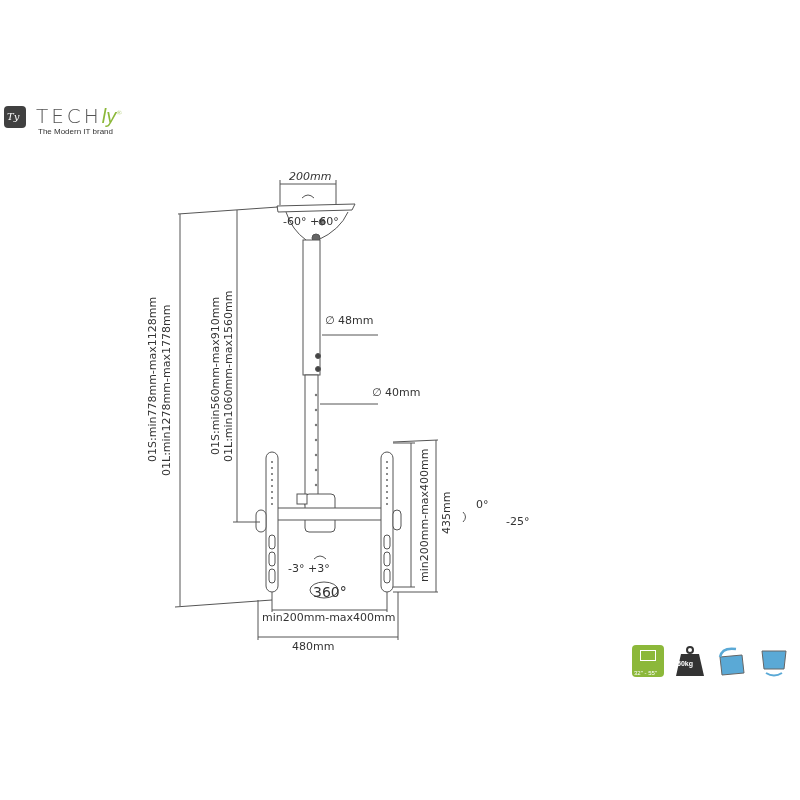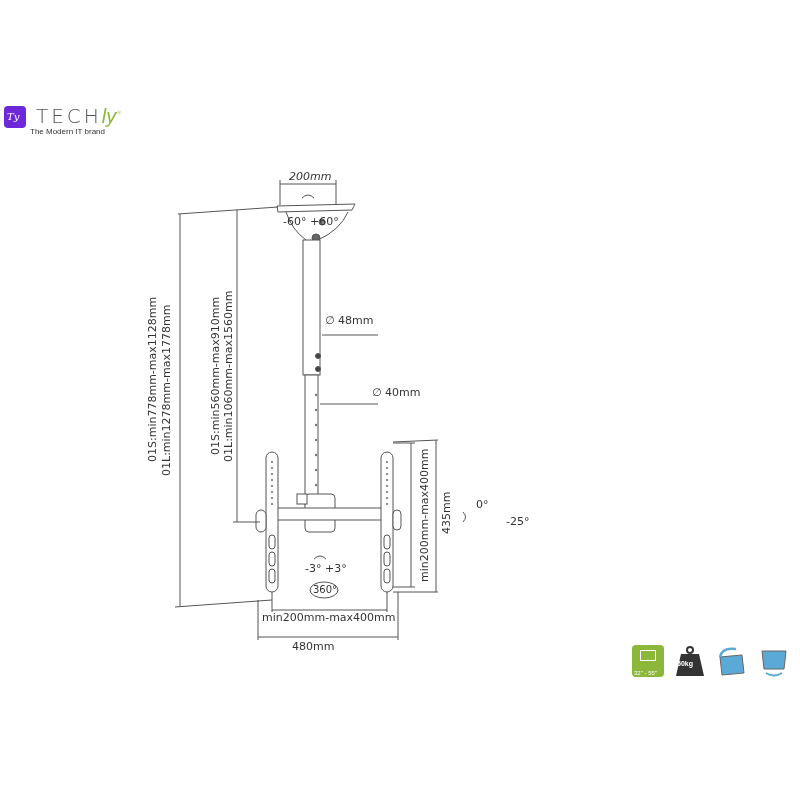--- a/index.html
+++ b/index.html
@@ -1,22 +1,22 @@
 <!DOCTYPE html>
 <html><head>
   <meta charset="utf-8">
   <style>
     html, body { margin: 0; padding: 0; background: #ffffff; }
     body { width: 800px; height: 800px; position: relative; overflow: hidden; font-family: "DejaVu Sans", sans-serif; color: #333; }
     .logo { position: absolute; left: 4px; top: 104px; width: 160px; height: 36px; }
-    .logo-box { position: absolute; left: 0; top: 2px; width: 22px; height: 22px; background: #6d28d9; border-radius: 4px; }
+    .logo-box { position: absolute; left: 0; top: 2px; width: 22px; height: 22px; background: #404040; border-radius: 4px; }
     .logo-box-text { position: absolute; left: 3px; top: 5px; font: italic 10px "DejaVu Serif", serif; color: #fff; }
     .logo-word { position: absolute; left: 32px; top: 0; font: 20px "DejaVu Sans", sans-serif; letter-spacing: 3px; color: #555; font-weight: 300; }
     .logo-ly { color: #8cb83a; font-style: italic; font-family: Liberation Sans, sans-serif; letter-spacing: 0; }
-    .logo-tag { position: absolute; left: 26px; top: 23px; font: 8px "Liberation Sans", sans-serif; color: #333; }
+    .logo-tag { position: absolute; left: 34px; top: 23px; font: 8px "Liberation Sans", sans-serif; color: #333; }
     .lbl { position: absolute; font-family: "DejaVu Sans", sans-serif; font-size: 11px; color: #333; white-space: nowrap; }
     .vert { transform: rotate(-90deg); transform-origin: left top; }
     svg.drawing { position: absolute; left: 0; top: 0; }
     .icons { position: absolute; left: 632px; top: 645px; display: flex; gap: 10px; }
     .icon-tile { width: 32px; height: 32px; position: relative; }
     .tv-size { background: #8cb83a; border-radius: 4px; }
     .tv-size .scr { position: absolute; left: 8px; top: 5px; width: 16px; height: 11px; border: 1.5px solid #fff; box-sizing: border-box; }
     .tv-size .txt { position: absolute; left: 2px; bottom: 1px; font: 6px "Liberation Sans", sans-serif; color: #fff; }
     .weight .txt { position: absolute; left: 3px; top: 15px; font: bold 7px "Liberation Sans", sans-serif; color: #fff; }
   </style>
@@ -137,22 +137,22 @@
 <span class="lbl vert" style="left:146px;top:462px;">01S:min778mm-max1128mm</span>
 <span class="lbl vert" style="left:160px;top:476px;">01L:min1278mm-max1778mm</span>
 <span class="lbl vert" style="left:209px;top:455px;">01S:min560mm-max910mm</span>
 <span class="lbl vert" style="left:222px;top:462px;">01L:min1060mm-max1560mm</span>
 
 <span class="lbl vert" style="left:418px;top:582px;">min200mm-max400mm</span>
 <span class="lbl vert" style="left:440px;top:534px;">435mm</span>
 
 <span class="lbl" style="left:476px;top:498px;">0°</span>
 <span class="lbl" style="left:470px;top:515px;margin-left:36px;">-25°</span>
-<span class="lbl" style="left:305px;top:562px;">-3° +3°</span>
-<span class="lbl" style="left:313px;top:584px;font-size:10px;">360°</span>
+<span class="lbl" style="left:288px;top:562px;">-3° +3°</span>
+<span class="lbl" style="left:313px;top:584px;font-size:14px;">360°</span>
 <span class="lbl" style="left:262px;top:611px;">min200mm-max400mm</span>
 <span class="lbl" style="left:292px;top:640px;">480mm</span>
 
 <div class="icons">
   <div class="icon-tile tv-size">
     <div class="scr"></div>
     <span class="txt">32" - 55"</span>
   </div>
   <div class="icon-tile weight">
     <svg width="32" height="32">

